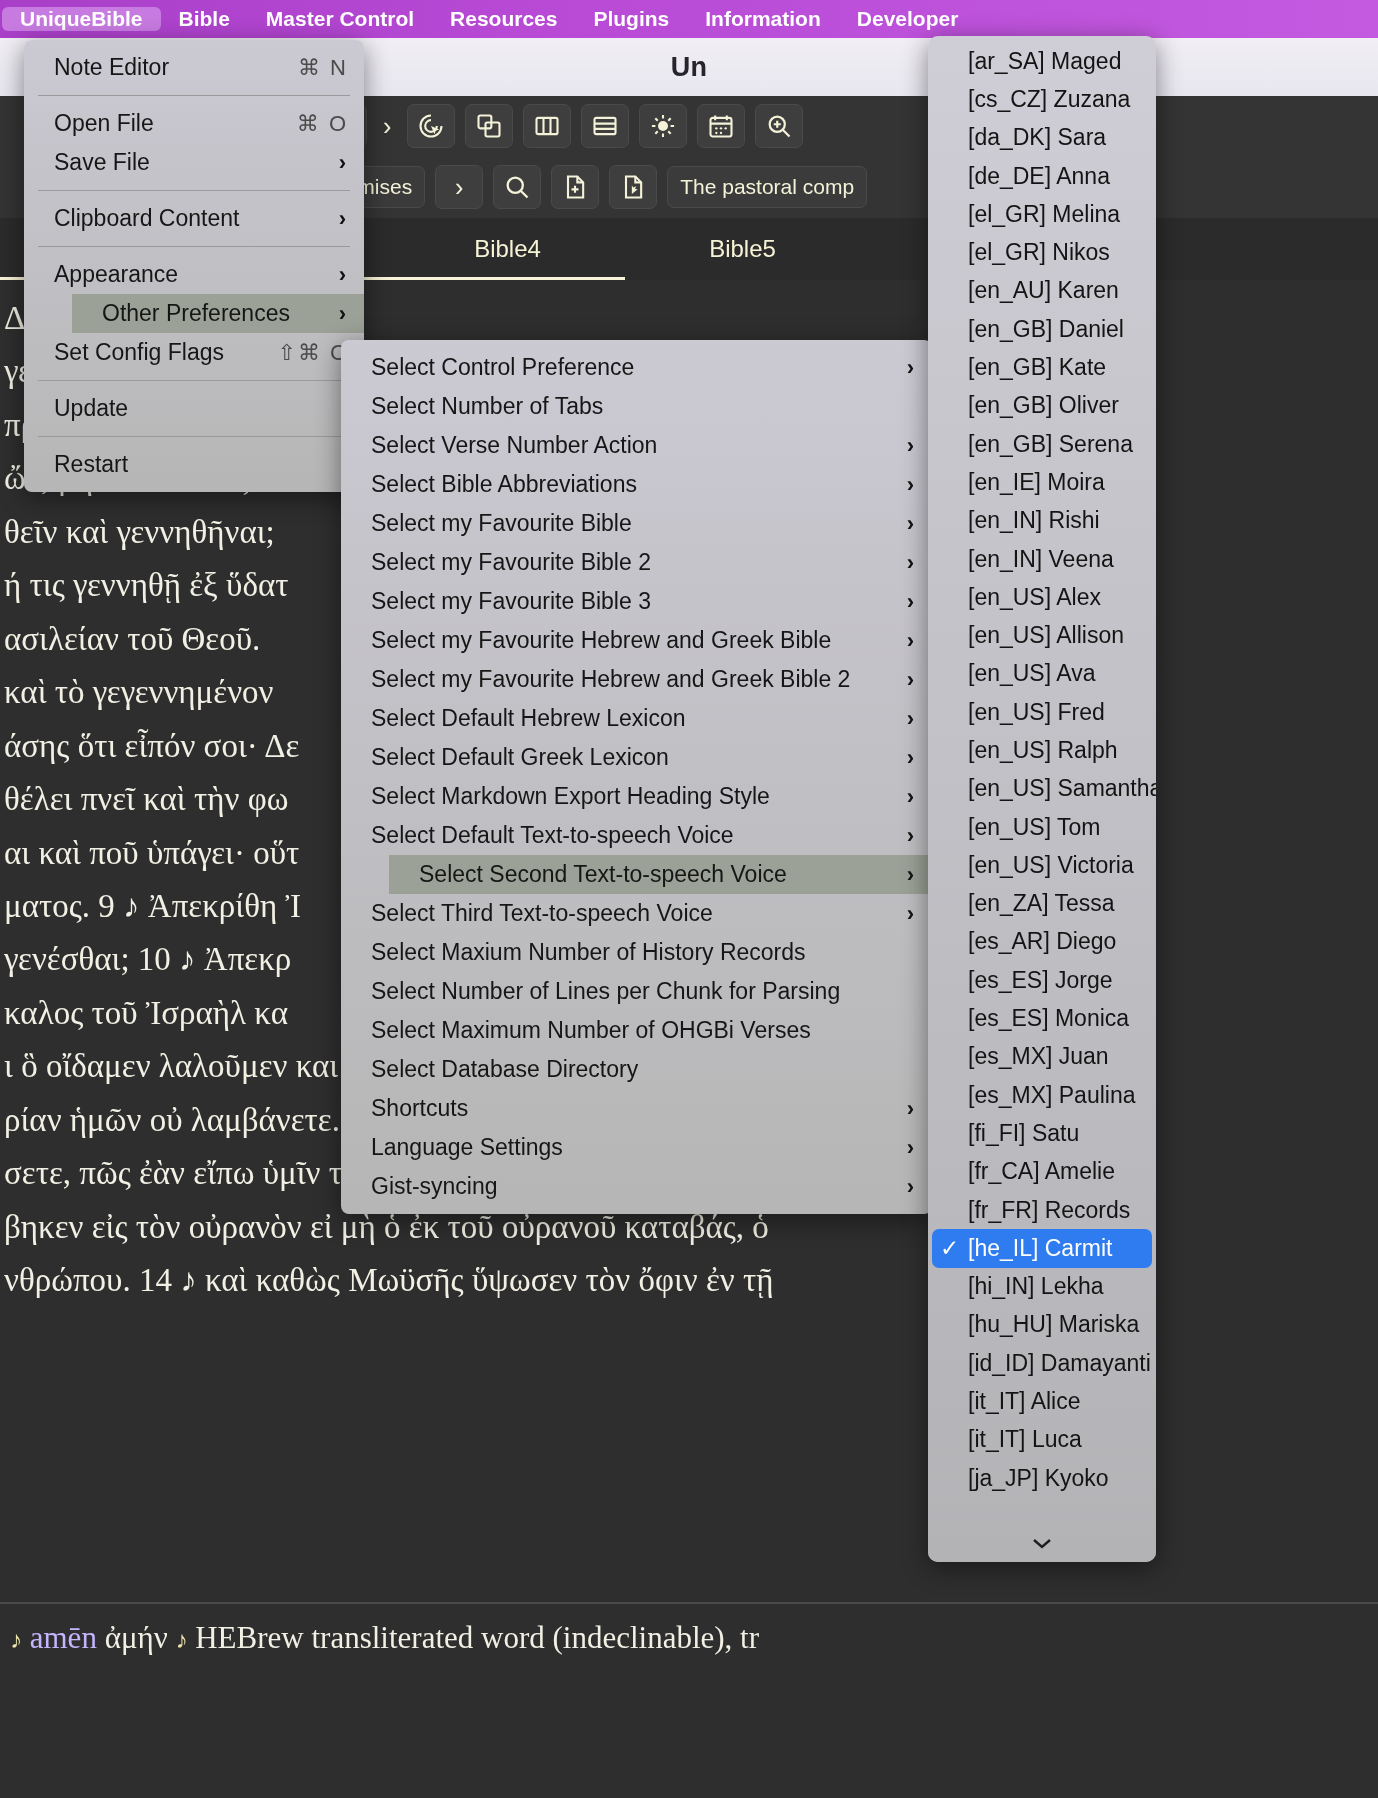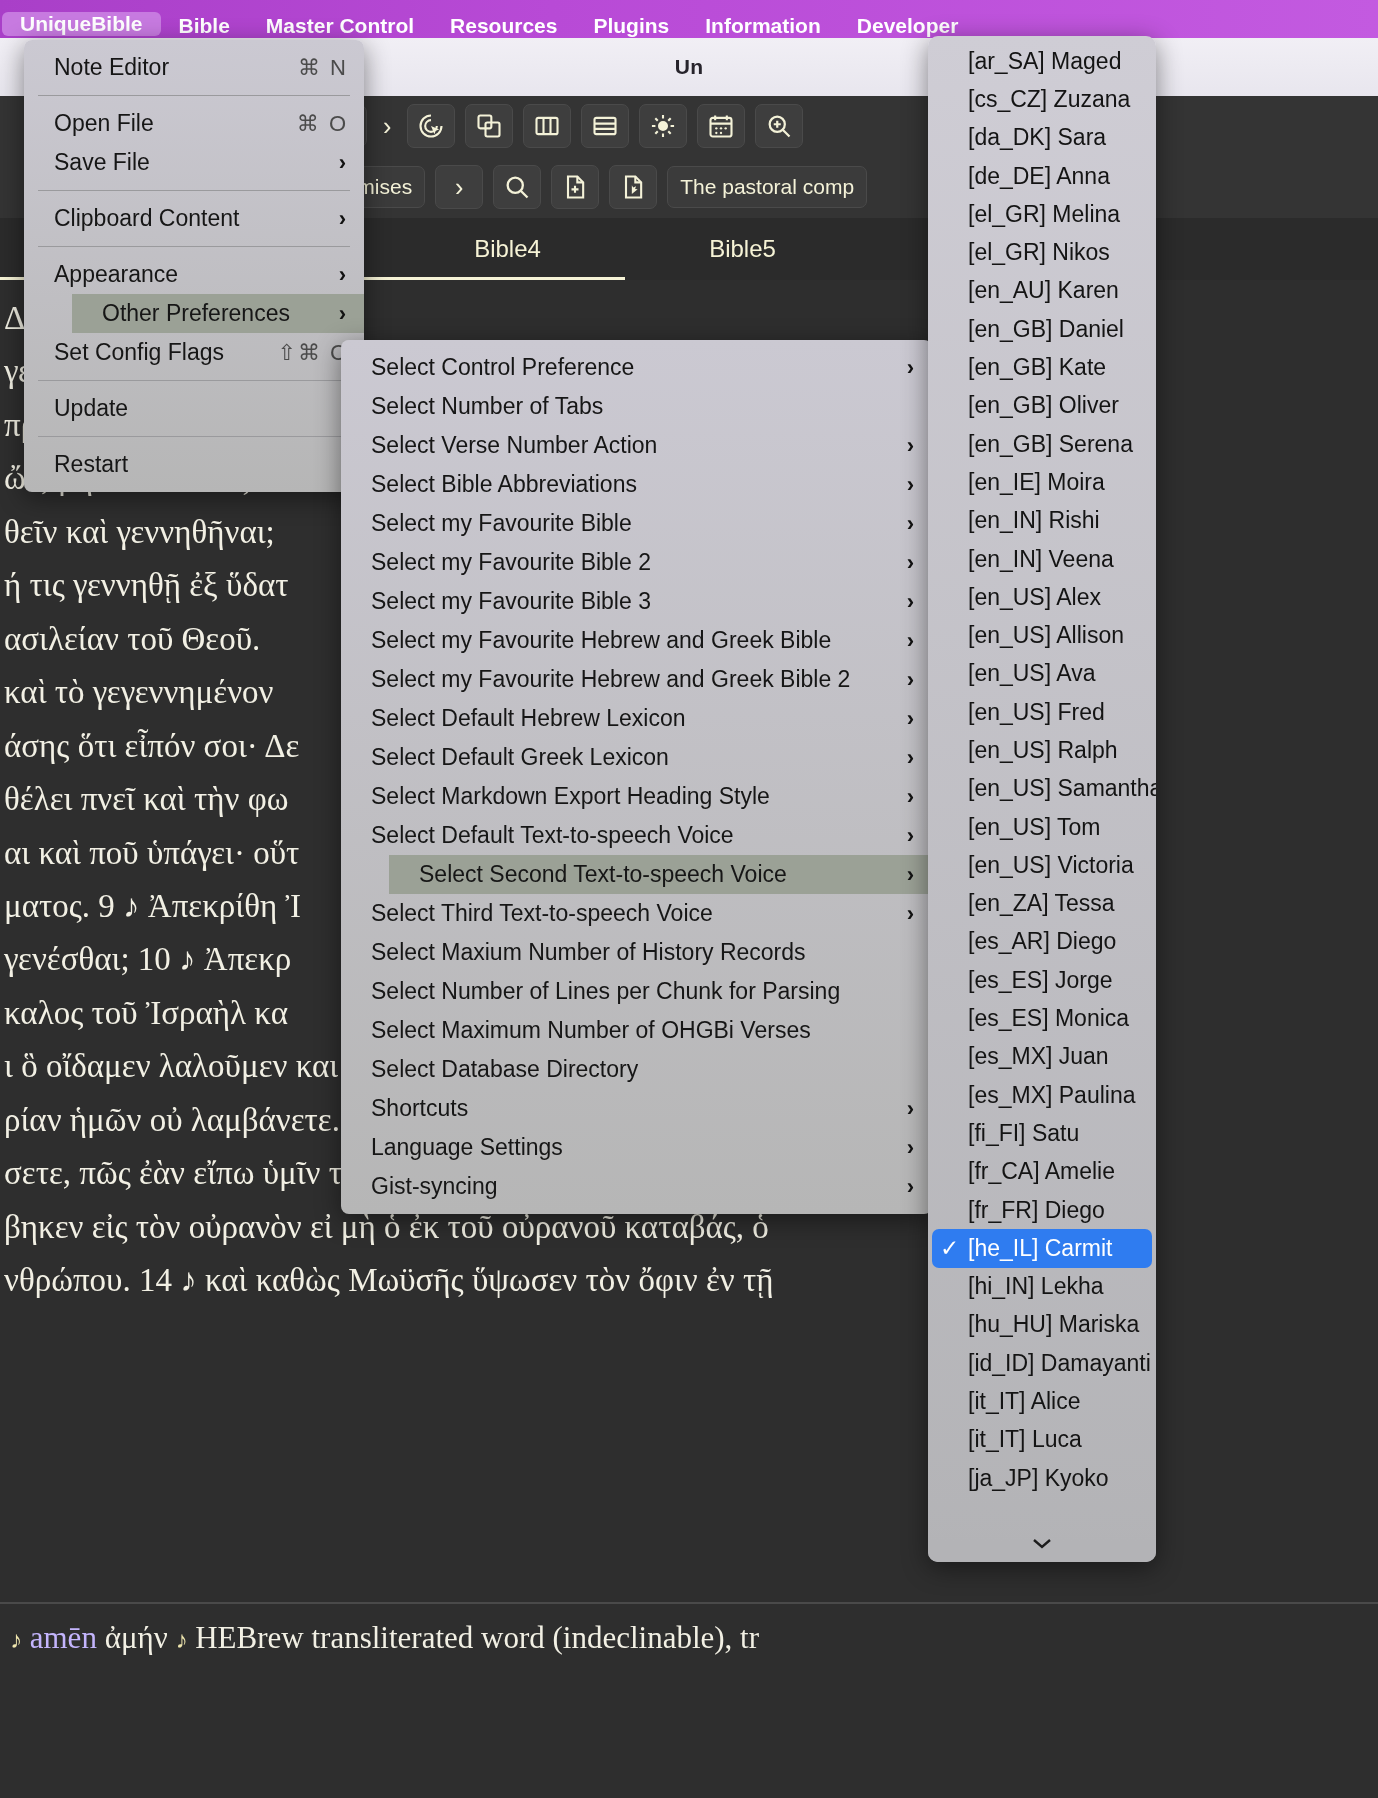--- a/index.html
+++ b/index.html
@@ -10,21 +10,21 @@
     -webkit-font-smoothing:antialiased;
   }
   
   #app-bg{position:absolute;inset:0;background:#2e2e2e;}
   .titlebar{
     position:absolute;left:0;top:38px;right:0;height:58px;
     background:linear-gradient(#f1eff5,#e8e6ee);
     border-bottom:1px solid #cfccd6;
     display:flex;align-items:center;justify-content:center;
   }
-  .titlebar .ttl{font-size:21px;font-weight:bold;color:#27242c;letter-spacing:.2px;}
+  .titlebar .ttl{font-size:27px;font-weight:bold;color:#27242c;letter-spacing:.2px;}
 
   .toolbar{
     position:absolute;left:0;top:96px;right:0;height:60px;
     background:#343434;display:flex;align-items:center;gap:10px;padding-left:300px;
     border-bottom:1px solid #262626;
   }
   .toolbar2{
     position:absolute;left:0;top:156px;right:0;height:62px;
     background:#343434;display:flex;align-items:center;gap:10px;padding-left:300px;
     border-bottom:1px solid #1f1f1f;
@@ -67,21 +67,21 @@
     border-top:2px solid #4a4a4a;padding:16px 10px;box-sizing:border-box;
     color:#f2f0e4;font-family:"Liberation Serif", serif;font-size:31px;
     white-space:nowrap;overflow:hidden;
   }
   .footer .dim{color:#c4b5fd;}
 
   
   .menubar{
     position:absolute;left:0;top:0;right:0;height:38px;
     background:linear-gradient(90deg,#a93fc8 0%,#b84ad6 40%,#c35ae0 100%);
-    display:flex;align-items:flex-end;z-index:40;
+    display:flex;align-items:center;z-index:40;
   }
   .mb-item{
     display:flex;align-items:center;padding:0 18px;color:#ffffff;font-size:21px;
     font-weight:bold;white-space:nowrap;
   }
   .mb-item.active{background:#c77ae0;border-radius:6px;margin:2px 0 2px 2px;}
 
   
   .menu{
     position:absolute;z-index:60;border-radius:8px;
@@ -527,21 +527,21 @@
       <div class="vi">
         <span class="ck">✓</span>
         <span>[fi_FI] Satu</span>
       </div>
       <div class="vi">
         <span class="ck">✓</span>
         <span>[fr_CA] Amelie</span>
       </div>
       <div class="vi">
         <span class="ck">✓</span>
-        <span>[fr_FR] Diego</span>
+        <span>[fr_FR] Records</span>
       </div>
       <div class="vi sel">
         <span class="ck">✓</span>
         <span>[he_IL] Carmit</span>
       </div>
       <div class="vi">
         <span class="ck">✓</span>
         <span>[hi_IN] Lekha</span>
       </div>
       <div class="vi">

